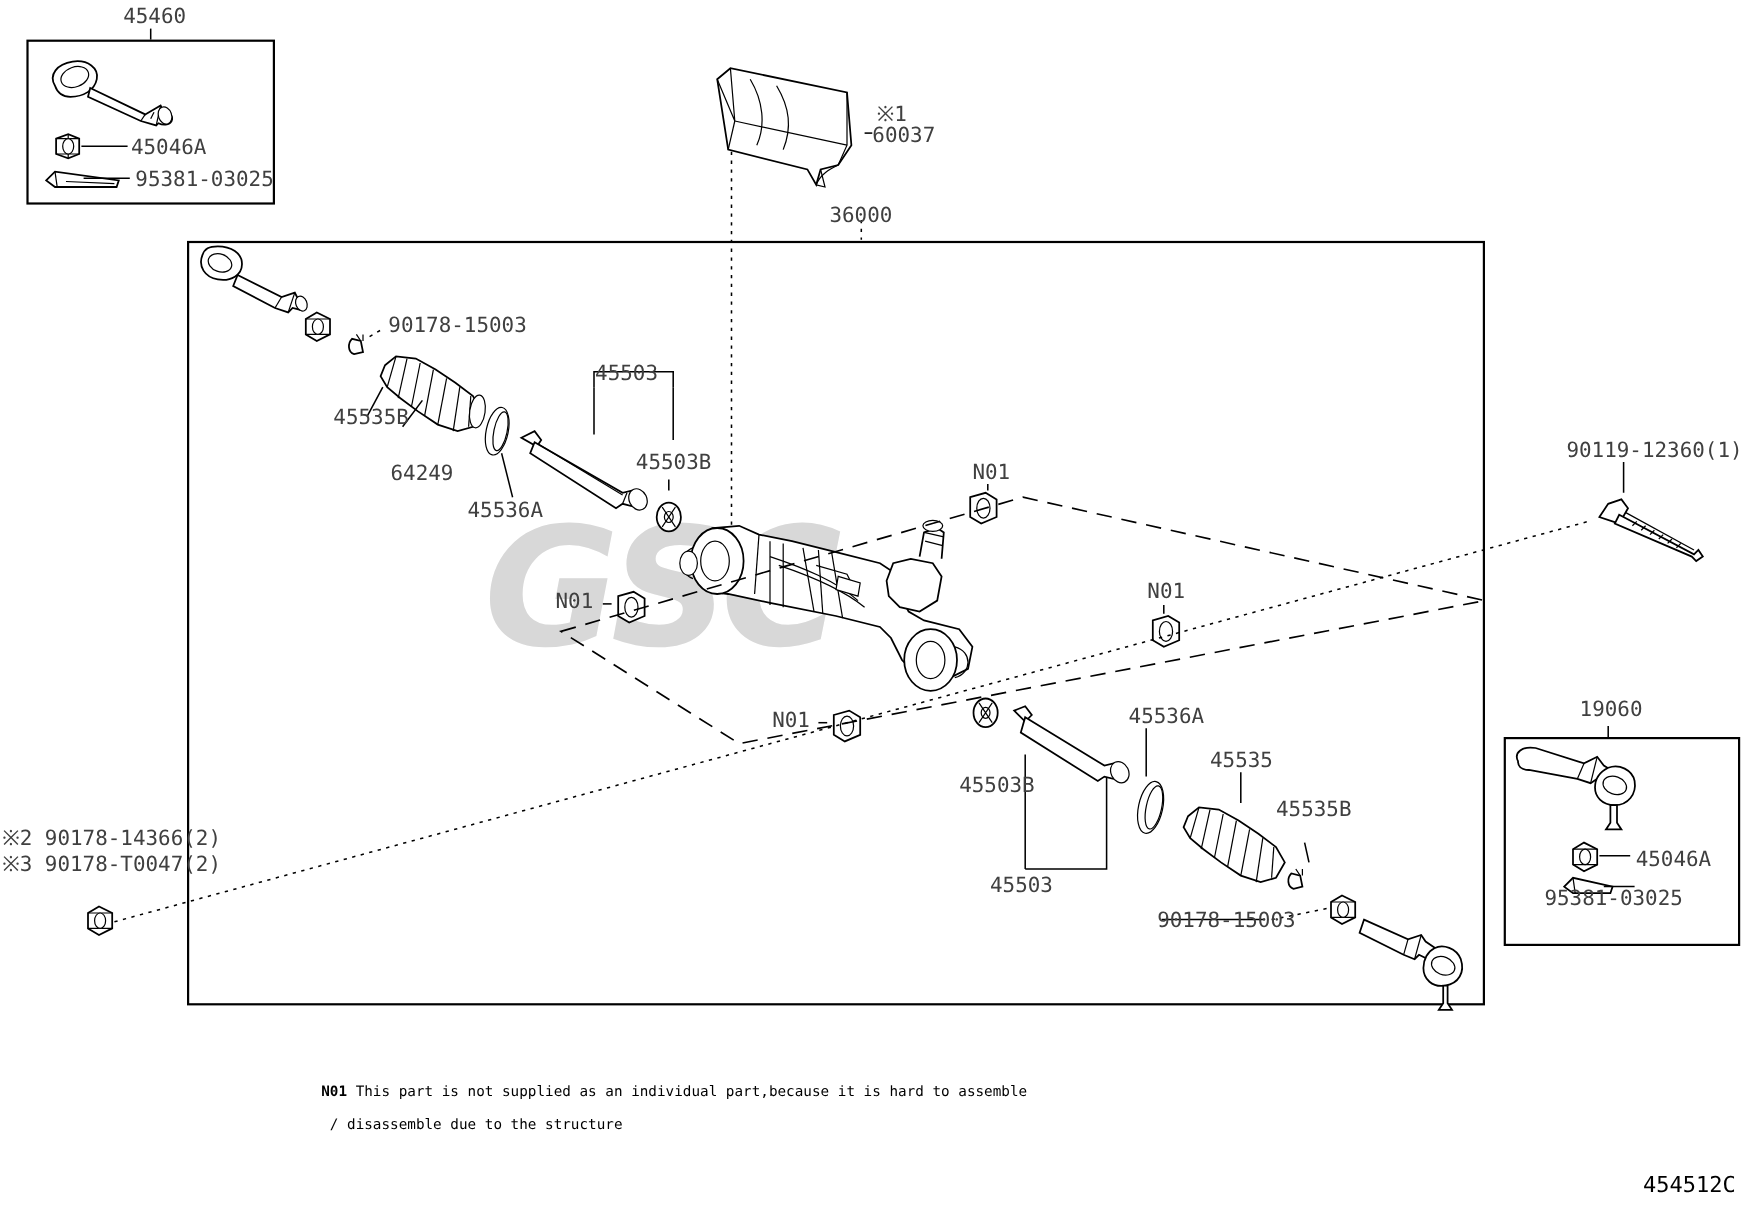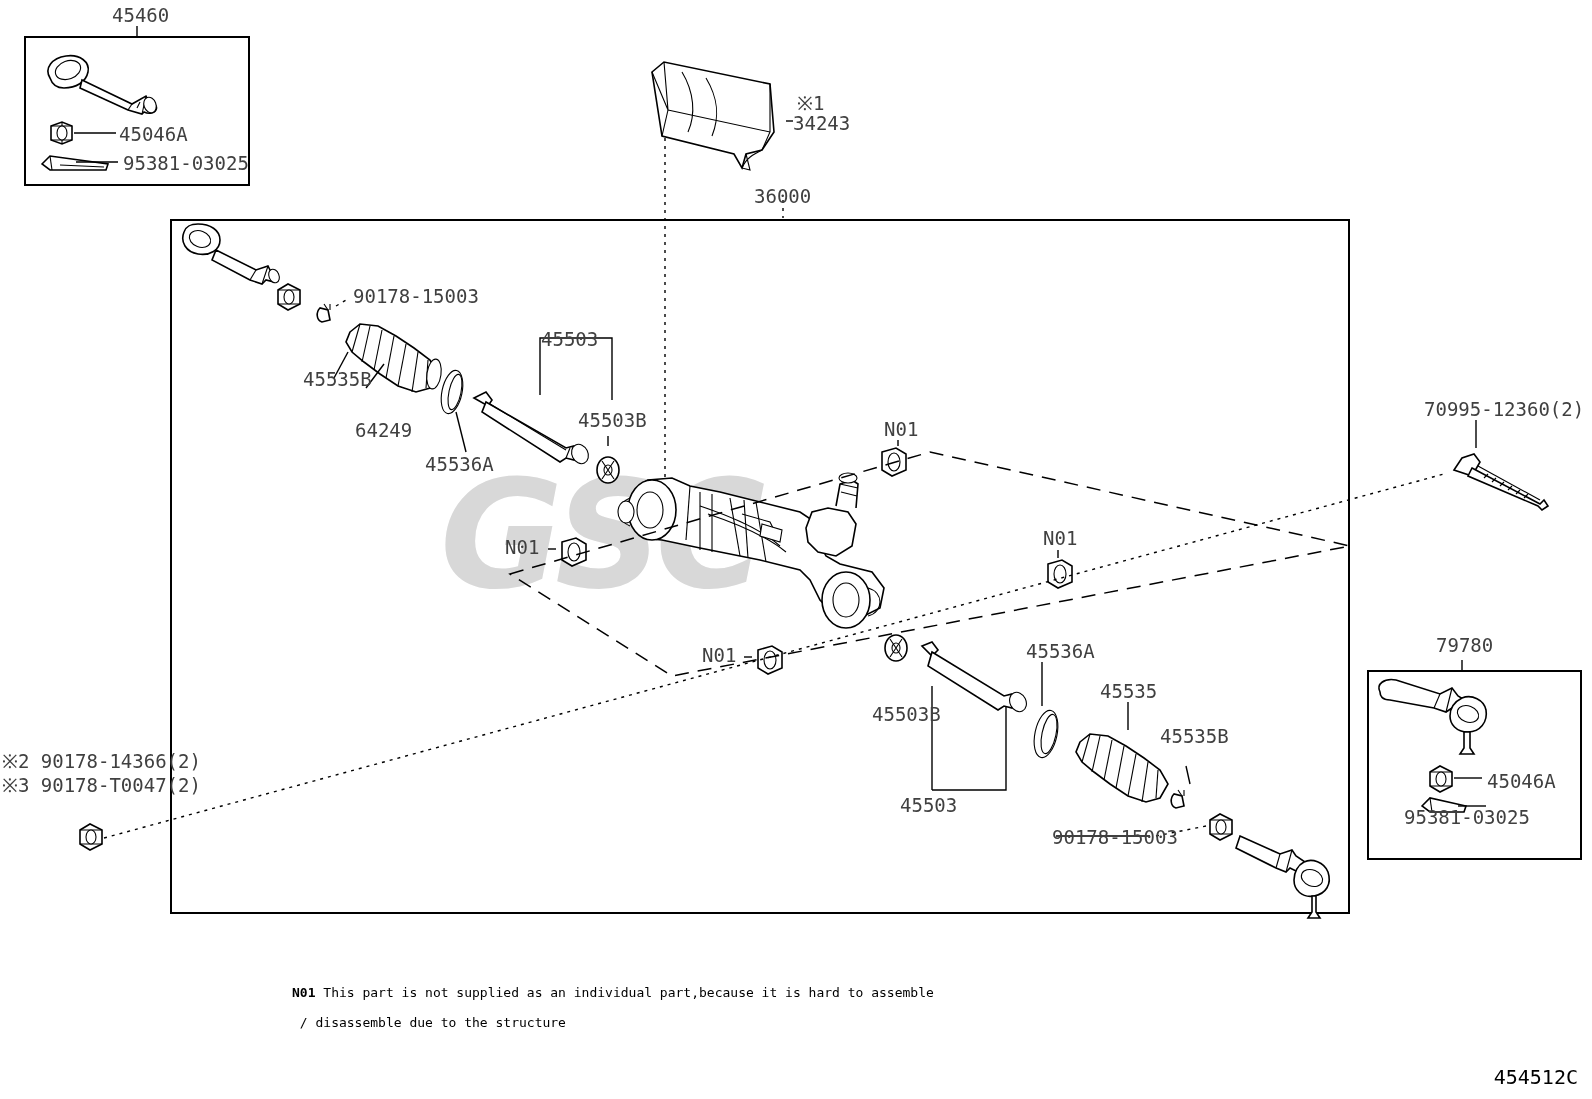--- a/index.html
+++ b/index.html
@@ -359,39 +359,39 @@
     <path class="lead" d="M608,446 L608,436"></path>
     <path class="lead" d="M1056,836 L1150,836"></path>
     <path class="lead" d="M334,378 L348,352"></path>
   </svg>
 
   <div class="lbl" style="left:112px; top:4px;">45460</div>
   <div class="lbl" style="left:119px; top:123px;">45046A</div>
   <div class="lbl" style="left:123px; top:152px;">95381-03025</div>
 
   <div class="lbl" style="left:797px; top:90px;">※1</div>
-  <div class="lbl" style="left:793px; top:112px;">34243</div>
+  <div class="lbl" style="left:793px; top:112px;">60037</div>
   <div class="lbl" style="left:754px; top:185px;">36000</div>
 
 
   <div class="lbl" style="left:353px; top:285px;">90178-15003</div>
   <div class="lbl" style="left:303px; top:368px;">45535B</div>
   <div class="lbl" style="left:355px; top:419px;">64249</div>
   <div class="lbl" style="left:425px; top:453px;">45536A</div>
   <div class="lbl" style="left:541px; top:328px;">45503</div>
   <div class="lbl" style="left:578px; top:409px;">45503B</div>
 
   <div class="lbl" style="left:884px; top:418px;">N01</div>
   <div class="lbl" style="left:505px; top:536px;">N01</div>
   <div class="lbl" style="left:1043px; top:527px;">N01</div>
   <div class="lbl" style="left:702px; top:644px;">N01</div>
 
-  <div class="lbl" style="left:1424px; top:398px;">70995-12360(2)</div>
-
-  <div class="lbl" style="left:1436px; top:634px;">79780</div>
+  <div class="lbl" style="left:1424px; top:398px;">90119-12360(1)</div>
+
+  <div class="lbl" style="left:1436px; top:634px;">19060</div>
   <div class="lbl" style="left:1487px; top:770px;">45046A</div>
   <div class="lbl" style="left:1404px; top:806px;">95381-03025</div>
 
   <div class="lbl" style="left:1026px; top:640px;">45536A</div>
   <div class="lbl" style="left:1100px; top:680px;">45535</div>
   <div class="lbl" style="left:1160px; top:725px;">45535B</div>
   <div class="lbl" style="left:872px; top:703px;">45503B</div>
   <div class="lbl" style="left:900px; top:794px;">45503</div>
   <div class="lbl" style="left:1052px; top:826px;">90178-15003</div>
 

